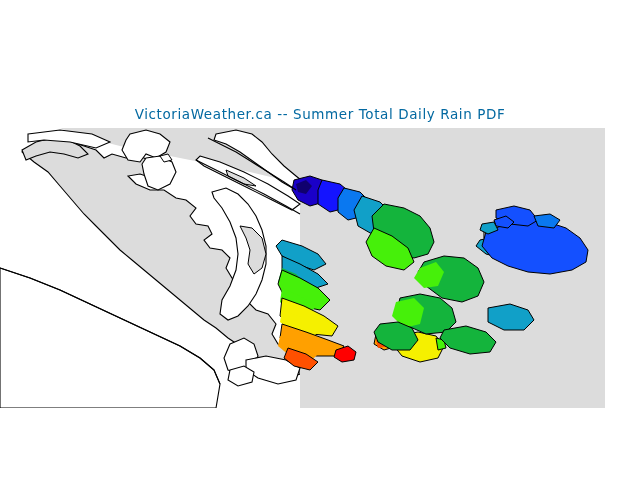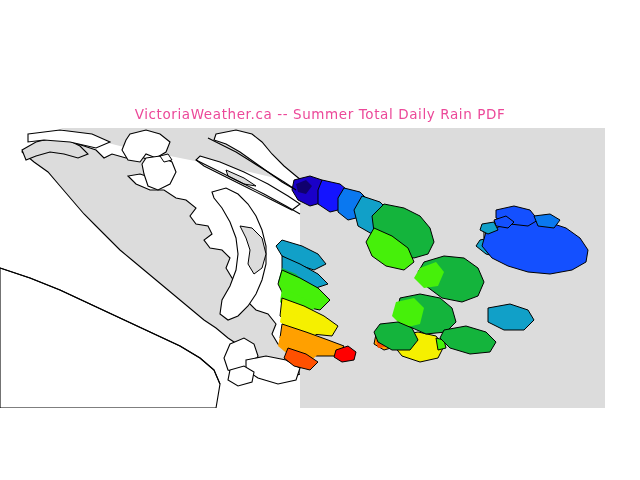--- a/index.html
+++ b/index.html
@@ -13,21 +13,21 @@
   #figure{position:absolute;inset:0;background:#ffffff;}
 
   
   #title{
     position:absolute;
     top:106px;left:0;width:640px;
     text-align:center;
     font-family:"DejaVu Sans", sans-serif;
     font-size:13.5px;
     letter-spacing:0.6px;
-    color:#ec4899;
+    color:#0369a1;
     white-space:pre;
   }
 
   
   #map-panel{
     position:absolute;
     left:0px;top:128px;
     width:640px;height:280px;
     background:#ffffff;
     overflow:hidden;

